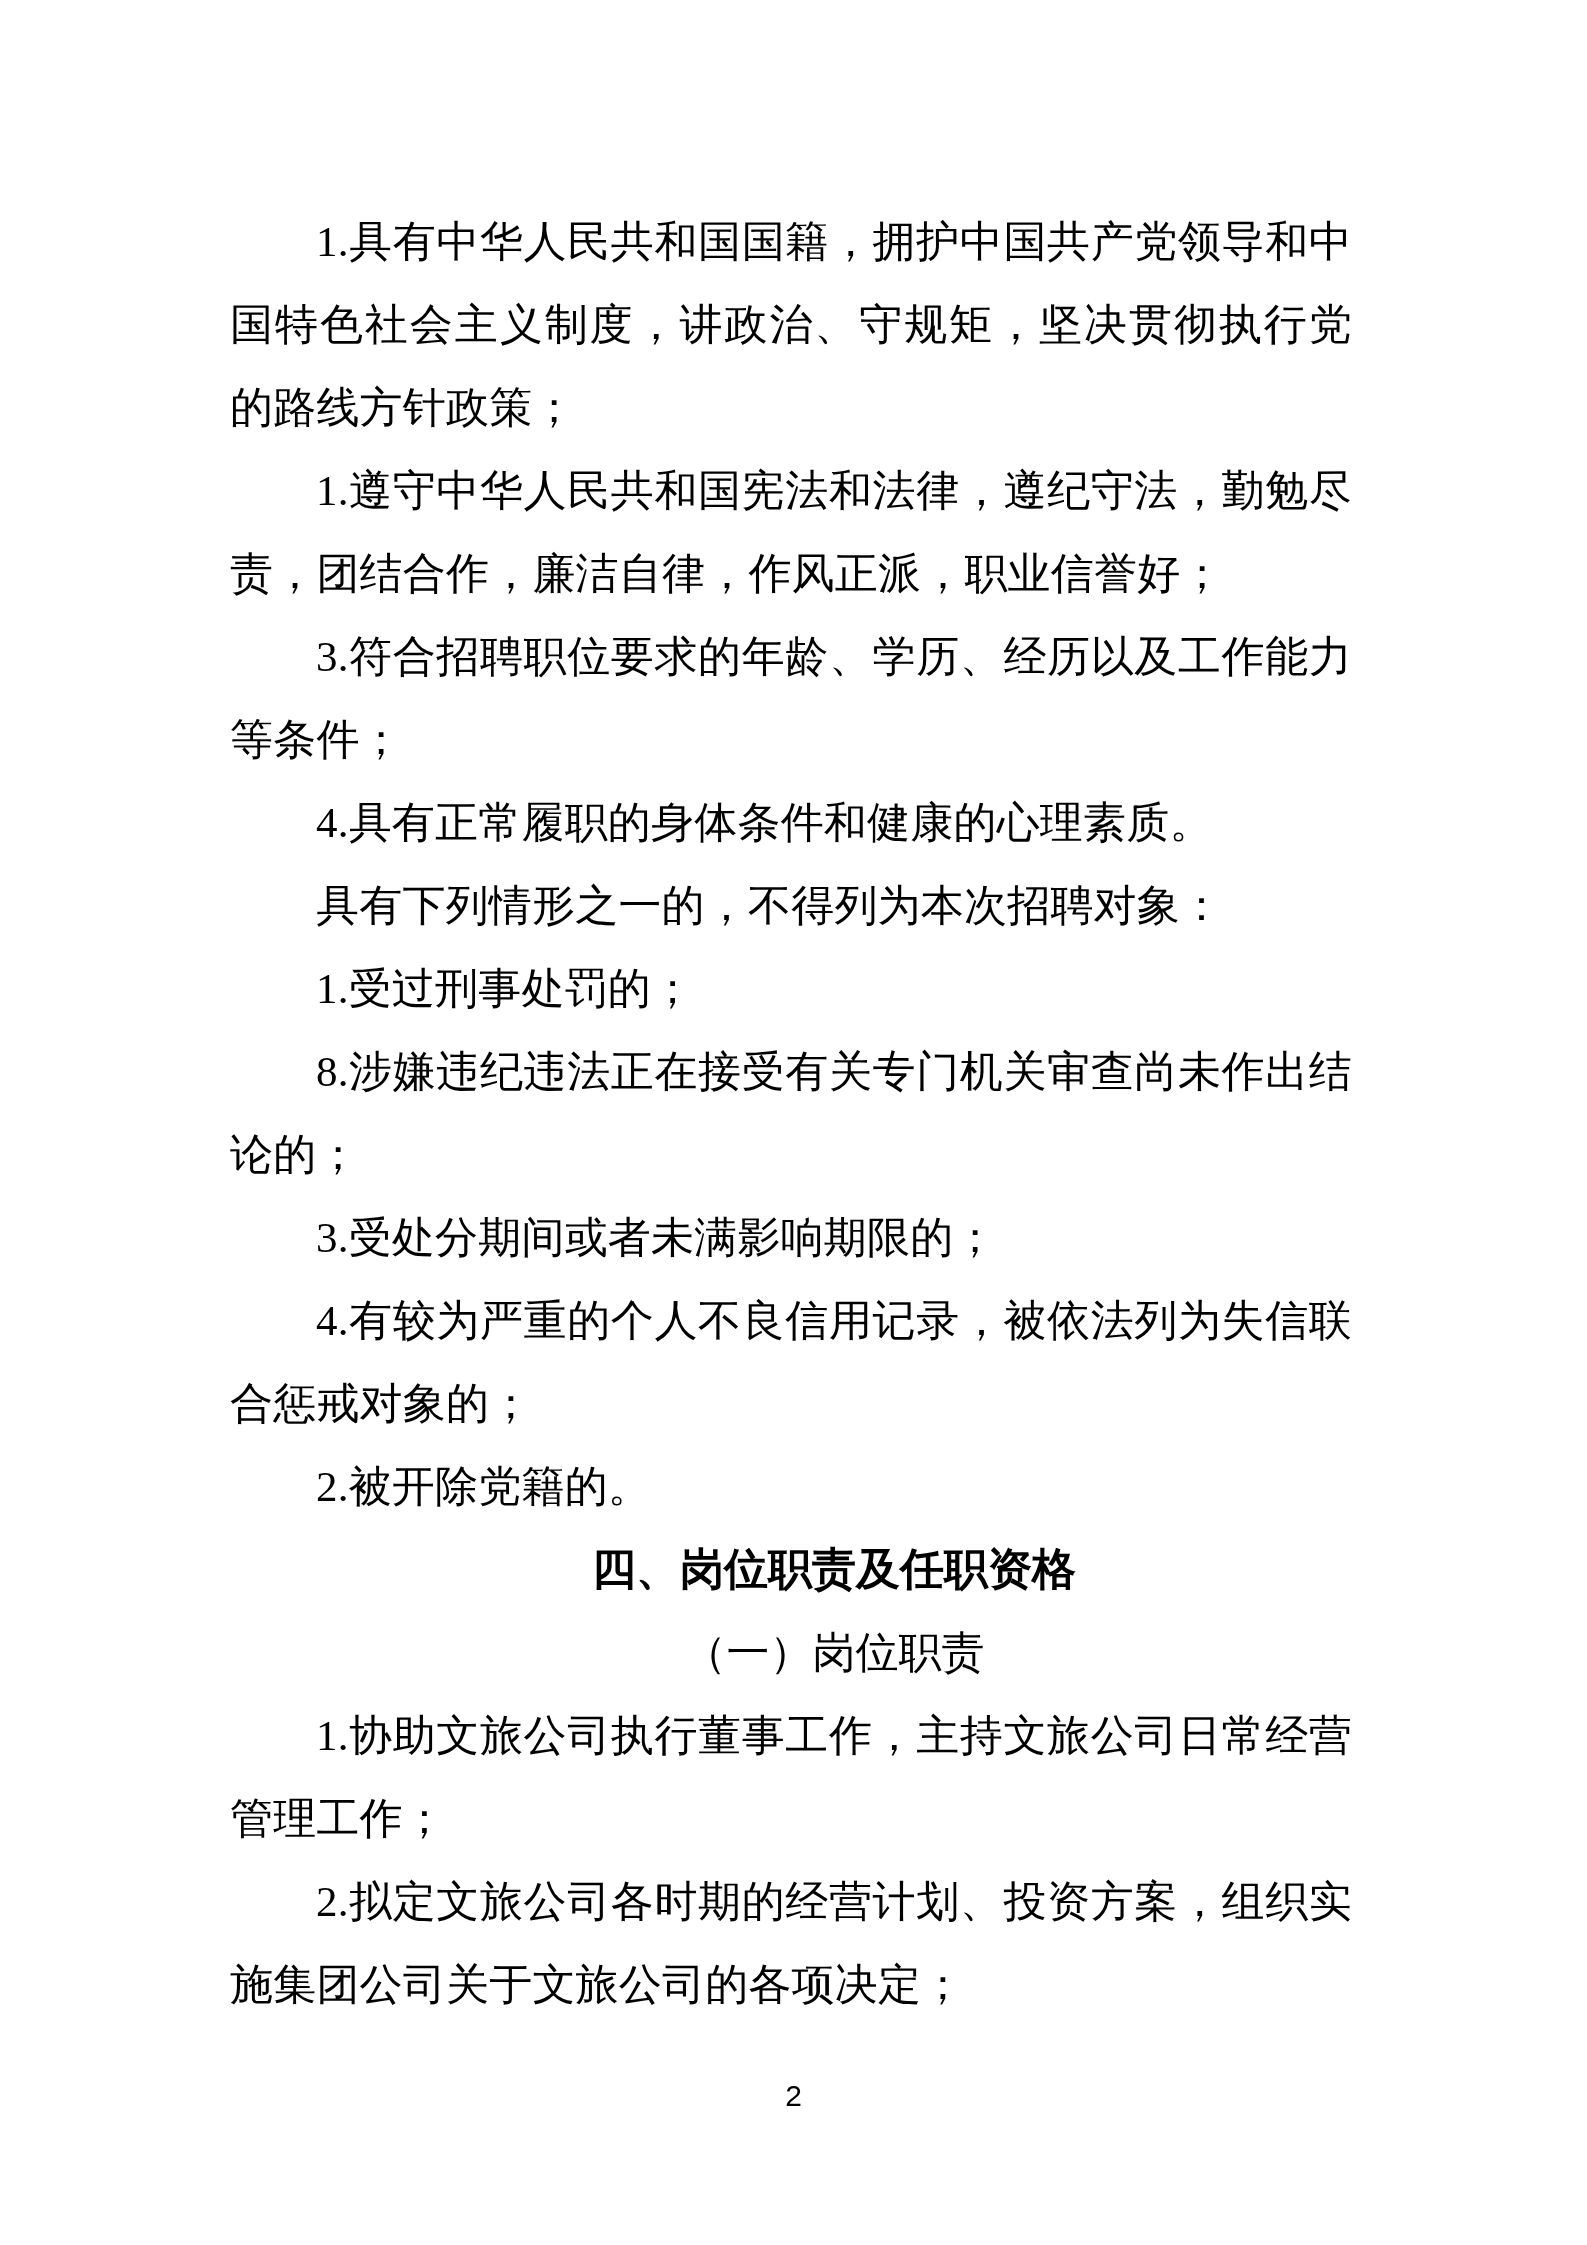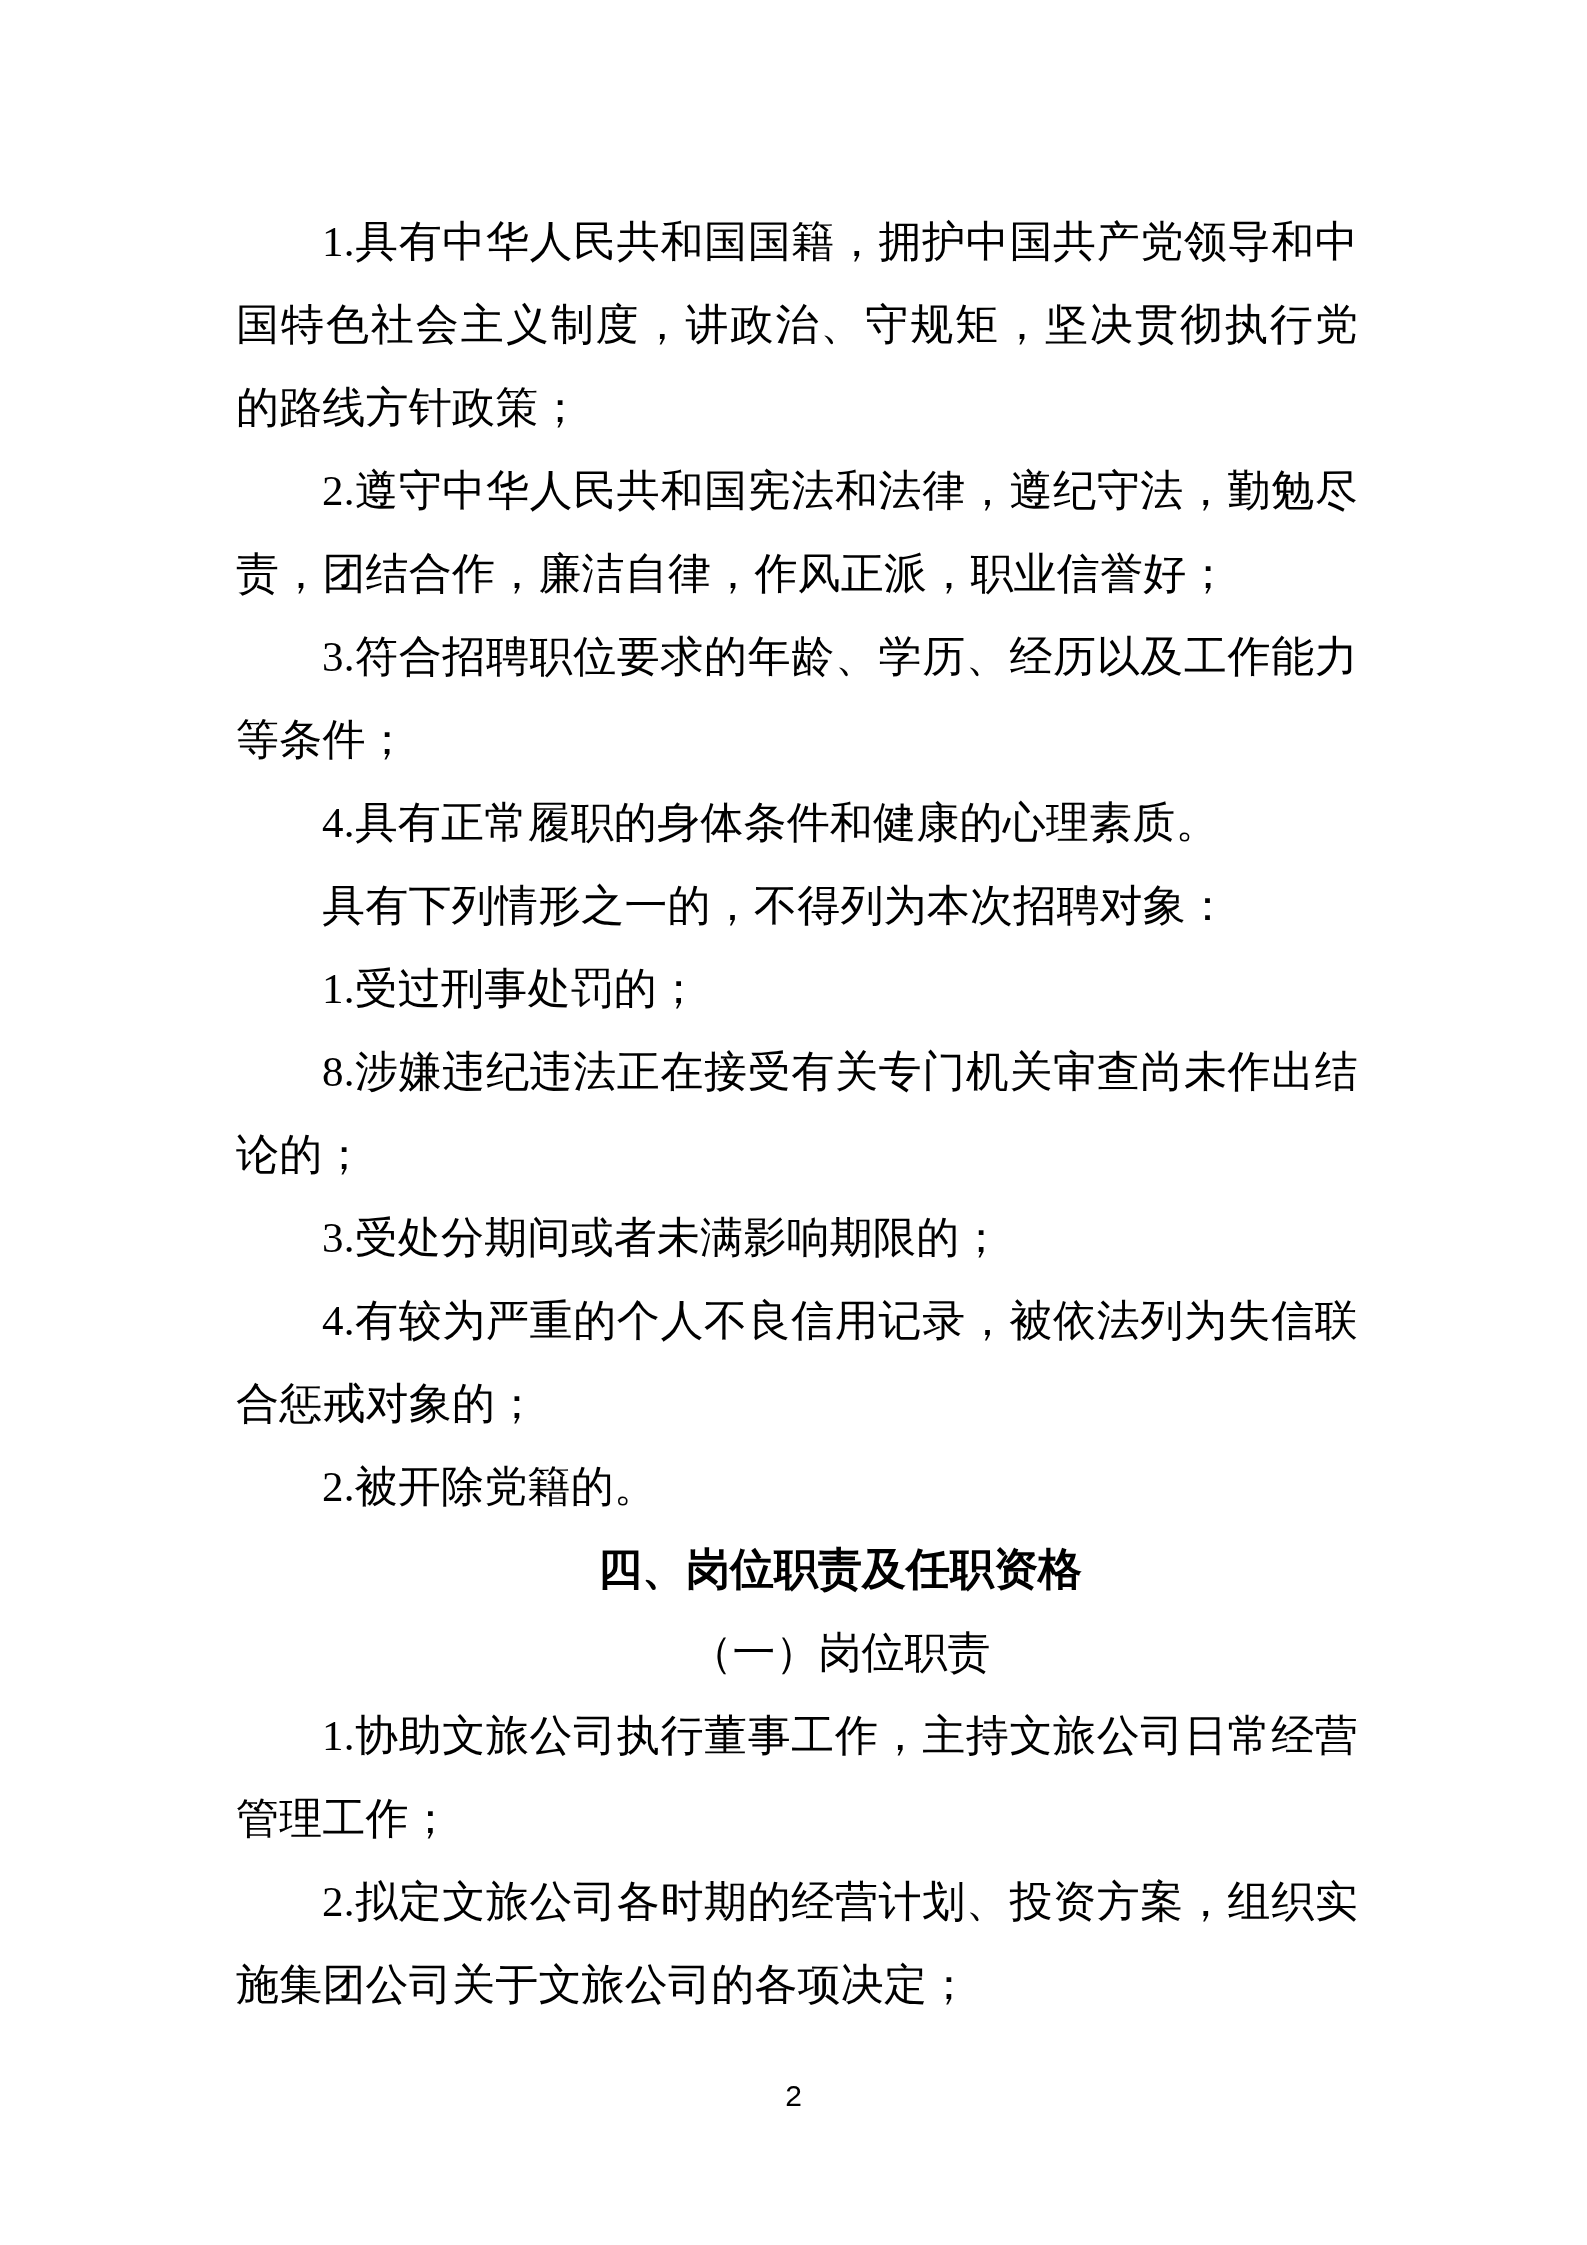--- a/index.html
+++ b/index.html
@@ -11,21 +11,21 @@
     position: relative;
     width: 1587px;
     height: 2245px;
     background: #ffffff;
     color: #000000;
     overflow: hidden;
     font-family: "Liberation Serif", serif;
   }
   .text-block {
     position: absolute;
-    left: 236px;
+    left: 230px;
     top: 200px;
     width: 1122px;
   }
   .text-block p {
     margin: 0;
     padding: 0;
   }
   p.body-para {
     font-size: 43px;
     line-height: 83px;
@@ -64,21 +64,21 @@
     color: #000000;
   }
 </style>
 </head>
 <body>
 
 <div class="page">
 
   <div class="text-block">
     <p class="body-para">1.具有中华人民共和国国籍，拥护中国共产党领导和中国特色社会主义制度，讲政治、守规矩，坚决贯彻执行党的路线方针政策；</p>
-    <p class="body-para">2.遵守中华人民共和国宪法和法律，遵纪守法，勤勉尽责，团结合作，廉洁自律，作风正派，职业信誉好；</p>
+    <p class="body-para">1.遵守中华人民共和国宪法和法律，遵纪守法，勤勉尽责，团结合作，廉洁自律，作风正派，职业信誉好；</p>
     <p class="body-para">3.符合招聘职位要求的年龄、学历、经历以及工作能力等条件；</p>
     <p class="body-para">4.具有正常履职的身体条件和健康的心理素质。</p>
     <p class="body-para">具有下列情形之一的，不得列为本次招聘对象：</p>
     <p class="body-para">1.受过刑事处罚的；</p>
     <p class="body-para">8.涉嫌违纪违法正在接受有关专门机关审查尚未作出结论的；</p>
     <p class="body-para">3.受处分期间或者未满影响期限的；</p>
     <p class="body-para">4.有较为严重的个人不良信用记录，被依法列为失信联合惩戒对象的；</p>
     <p class="body-para">2.被开除党籍的。</p>
     <p class="section-heading">四、岗位职责及任职资格</p>
     <p class="subsection-heading">（一）岗位职责</p>

